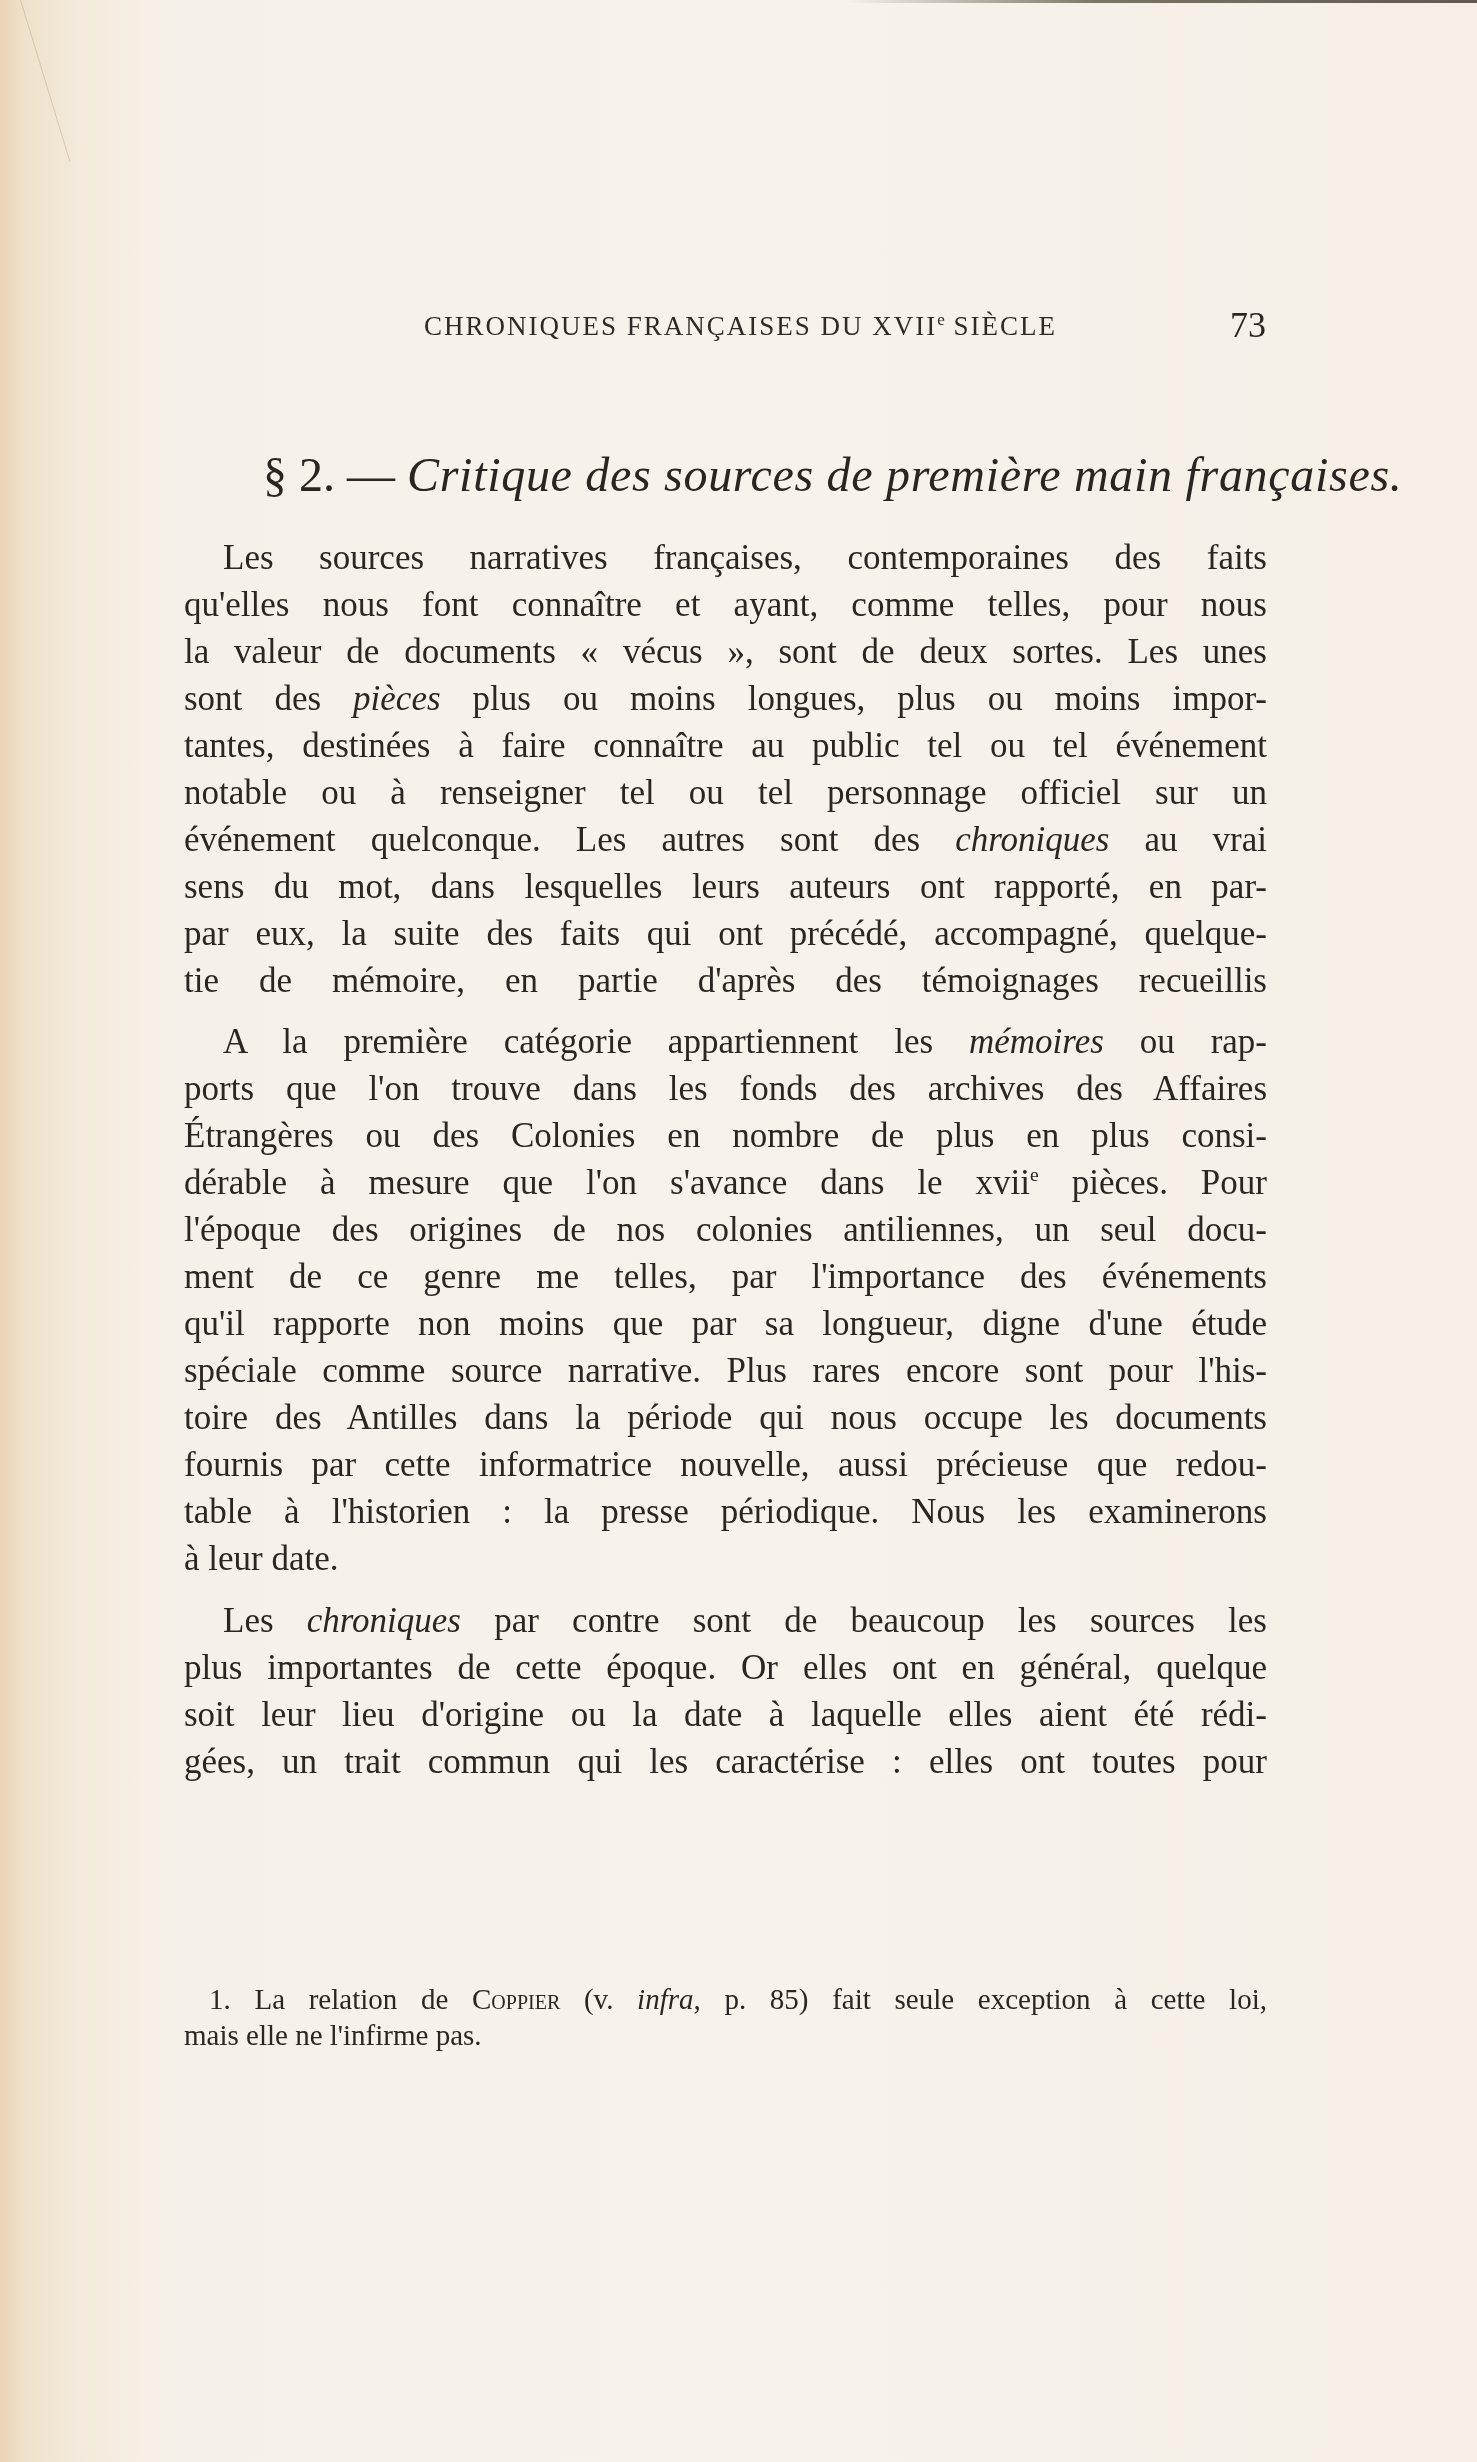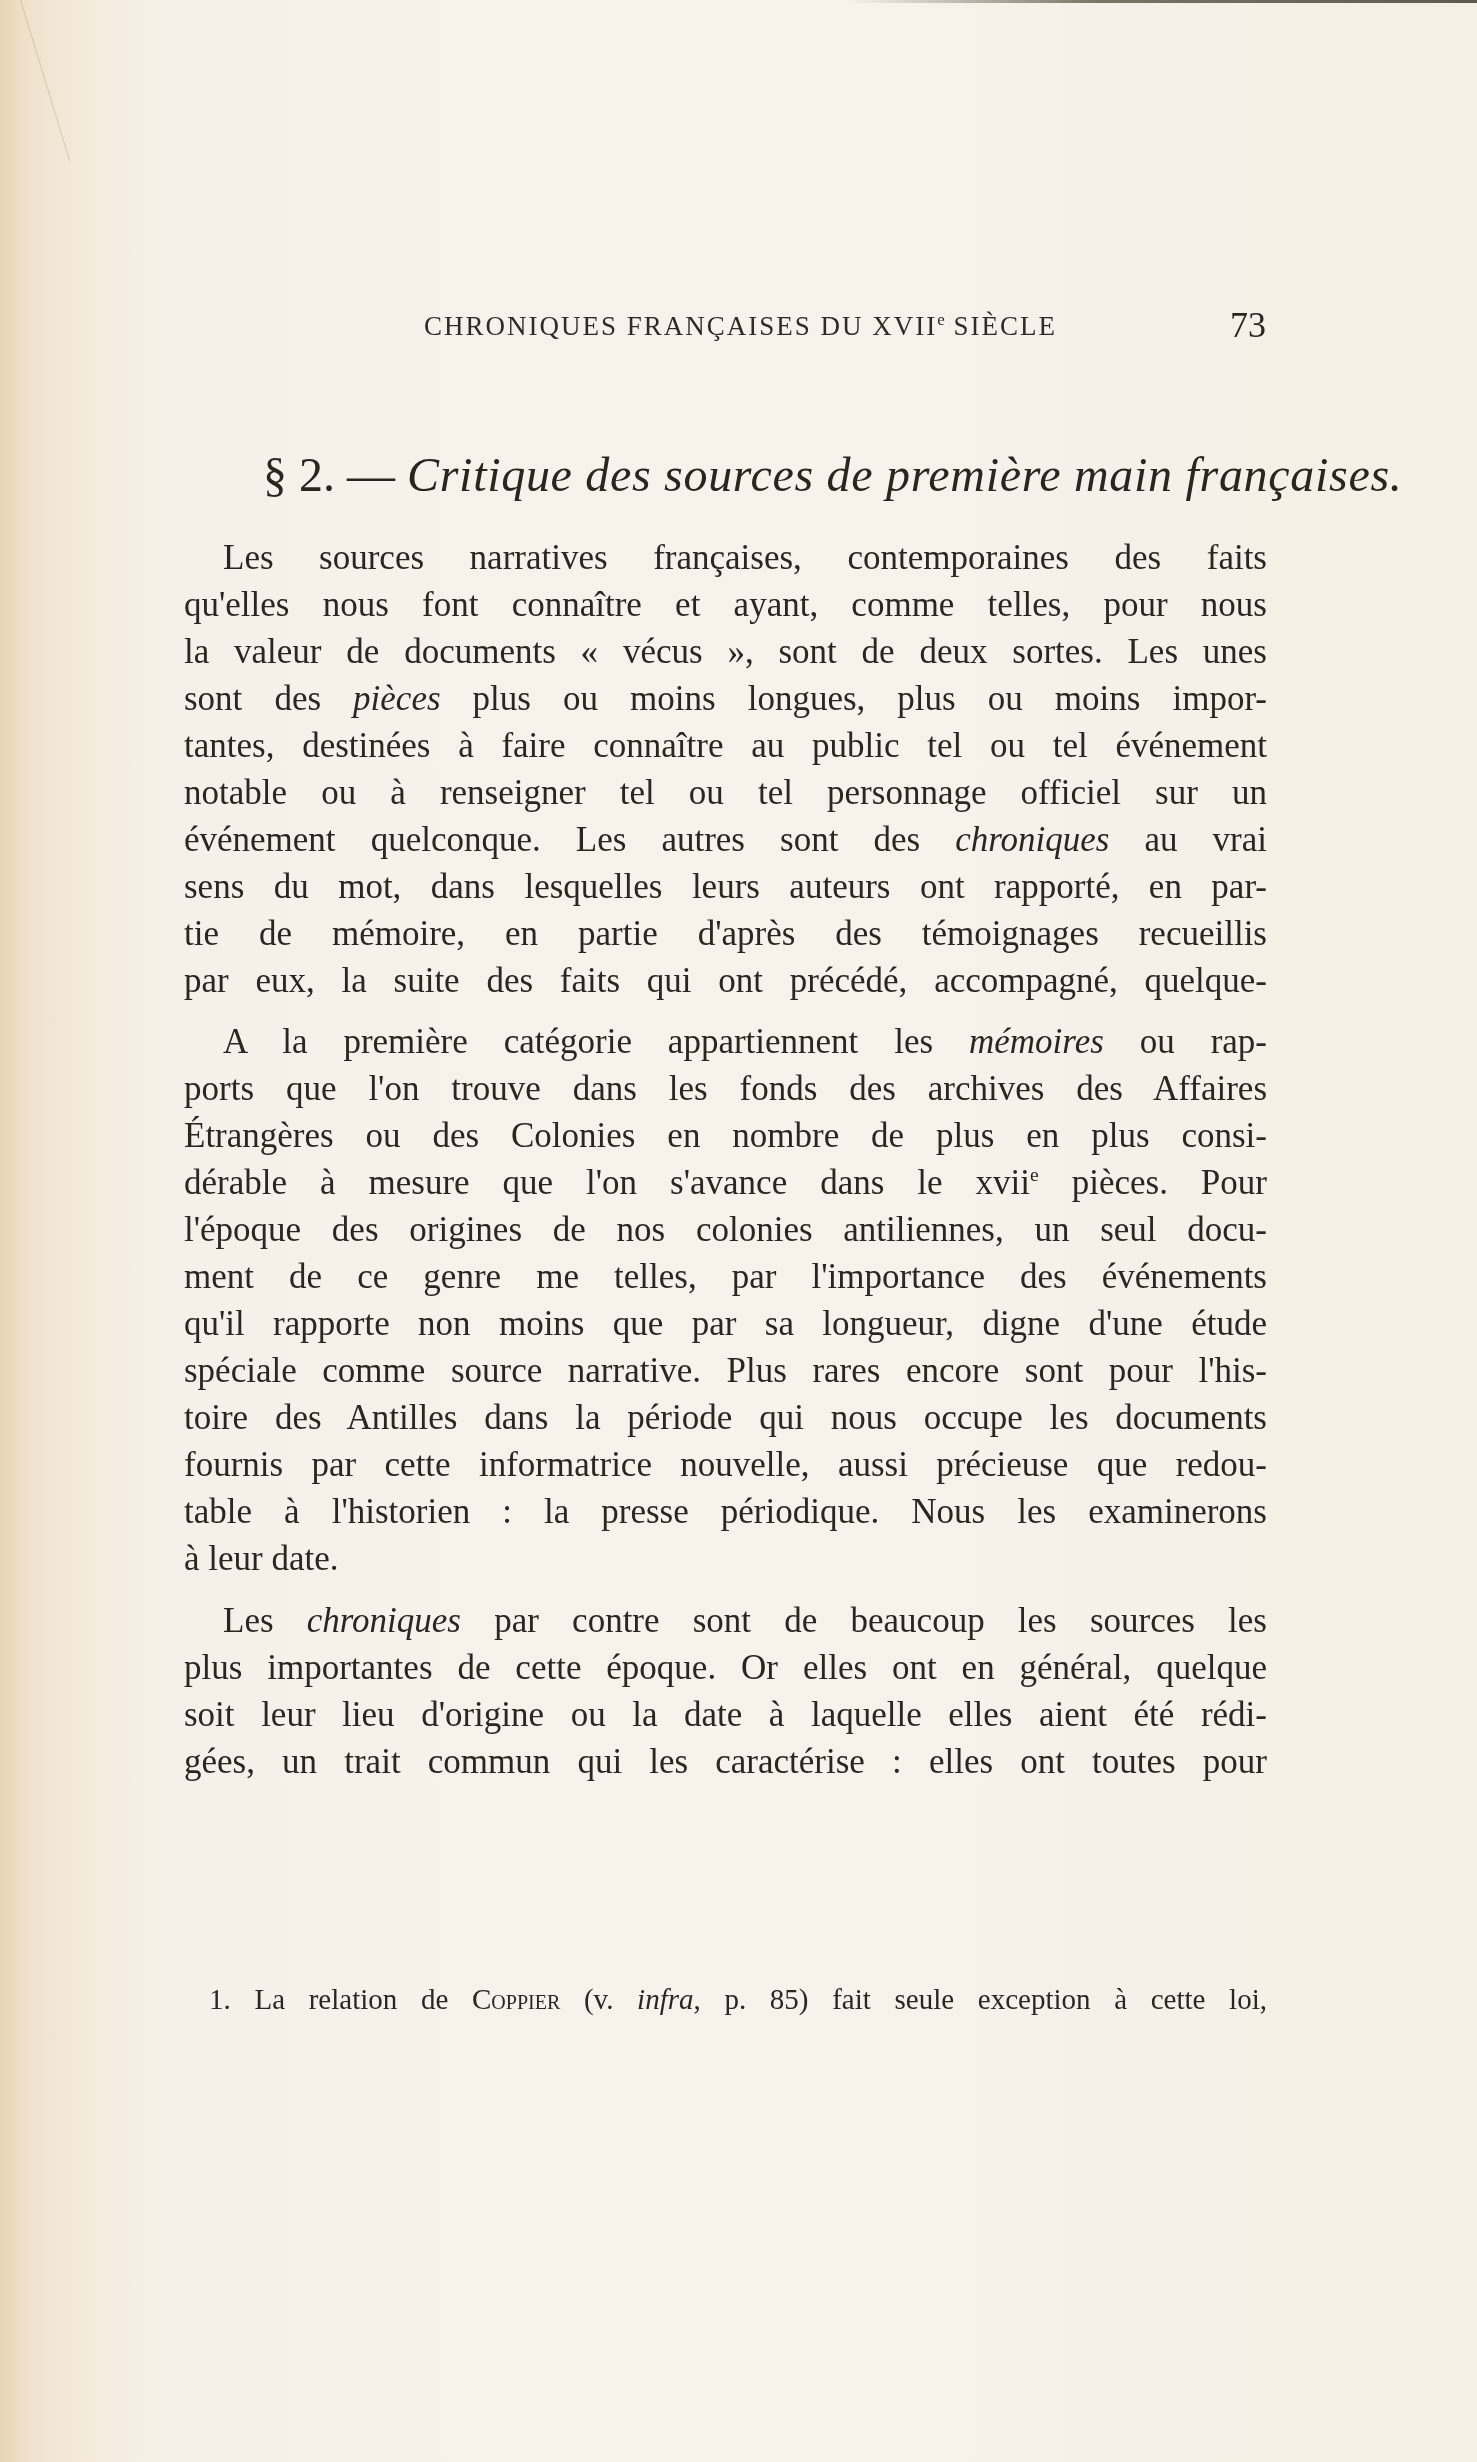--- a/index.html
+++ b/index.html
@@ -116,36 +116,37 @@
 
 <div class="body-text" id="body-text">
     <div class="line indent"><span>Les sources narratives françaises, contemporaines des faits</span></div>
     <div class="line"><span>qu'elles nous font connaître et ayant, comme telles, pour nous</span></div>
     <div class="line"><span>la valeur de documents « vécus », sont de deux sortes. Les unes</span></div>
     <div class="line"><span>sont des </span><i>pièces</i><span> plus ou moins longues, plus ou moins impor-</span></div>
     <div class="line"><span>tantes, destinées à faire connaître au public tel ou tel événement</span></div>
     <div class="line"><span>notable ou à renseigner tel ou tel personnage officiel sur un</span></div>
     <div class="line"><span>événement quelconque. Les autres sont des </span><i>chroniques</i><span> au vrai</span></div>
     <div class="line"><span>sens du mot, dans lesquelles leurs auteurs ont rapporté, en par-</span></div>
+    <div class="line"><span>par eux, la suite des faits qui ont précédé, accompagné, quelque-</span></div>
     <div class="line"><span>tie de mémoire, en partie d'après des témoignages recueillis</span></div>
-    <div class="line"><span>par eux, la suite des faits qui ont précédé, accompagné, quelque-</span></div>
     <div class="line indent para-gap"><span>A la première catégorie appartiennent les </span><i>mémoires</i><span> ou rap-</span></div>
     <div class="line"><span>ports que l'on trouve dans les fonds des archives des Affaires</span></div>
     <div class="line"><span>Étrangères ou des Colonies en nombre de plus en plus consi-</span></div>
     <div class="line"><span>dérable à mesure que l'on s'avance dans le xvii</span><sup>e</sup><span> pièces. Pour</span></div>
     <div class="line"><span>l'époque des origines de nos colonies antiliennes, un seul docu-</span></div>
     <div class="line"><span>ment de ce genre me telles, par l'importance des événements</span></div>
     <div class="line"><span>qu'il rapporte non moins que par sa longueur, digne d'une étude</span></div>
     <div class="line"><span>spéciale comme source narrative. Plus rares encore sont pour l'his-</span></div>
     <div class="line"><span>toire des Antilles dans la période qui nous occupe les documents</span></div>
     <div class="line"><span>fournis par cette informatrice nouvelle, aussi précieuse que redou-</span></div>
     <div class="line"><span>table à l'historien : la presse périodique. Nous les examinerons</span></div>
     <div class="line last"><span>à leur date.</span></div>
     <div class="line indent para-gap"><span>Les </span><i>chroniques</i><span> par contre sont de beaucoup les sources les</span></div>
     <div class="line"><span>plus importantes de cette époque. Or elles ont en général, quelque</span></div>
     <div class="line"><span>soit leur lieu d'origine ou la date à laquelle elles aient été rédi-</span></div>
     <div class="line"><span>gées, un trait commun qui les caractérise : elles ont toutes pour</span></div>
   </div>
 
 <div class="footnote" id="footnotes">
     <div class="fn-line first"><span>1. La relation de </span><span class="sc">Coppier</span><span> (v. </span><i>infra</i><span>, p. 85) fait seule exception à cette loi,</span></div>
+    <div class="fn-line last"><span>mais elle ne l'infirme pas.</span></div>
   </div>
 
 
 </body></html>

